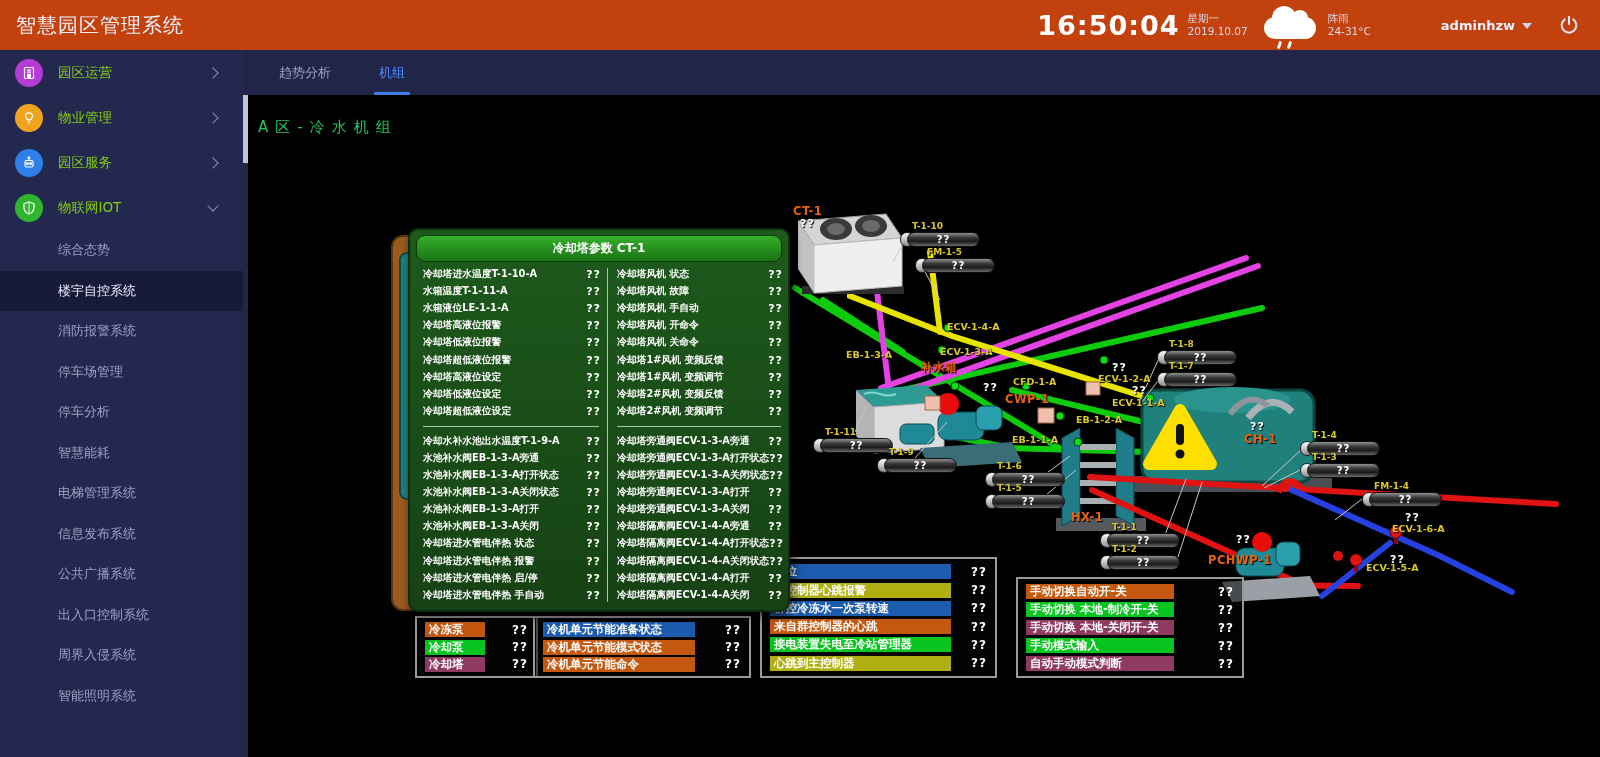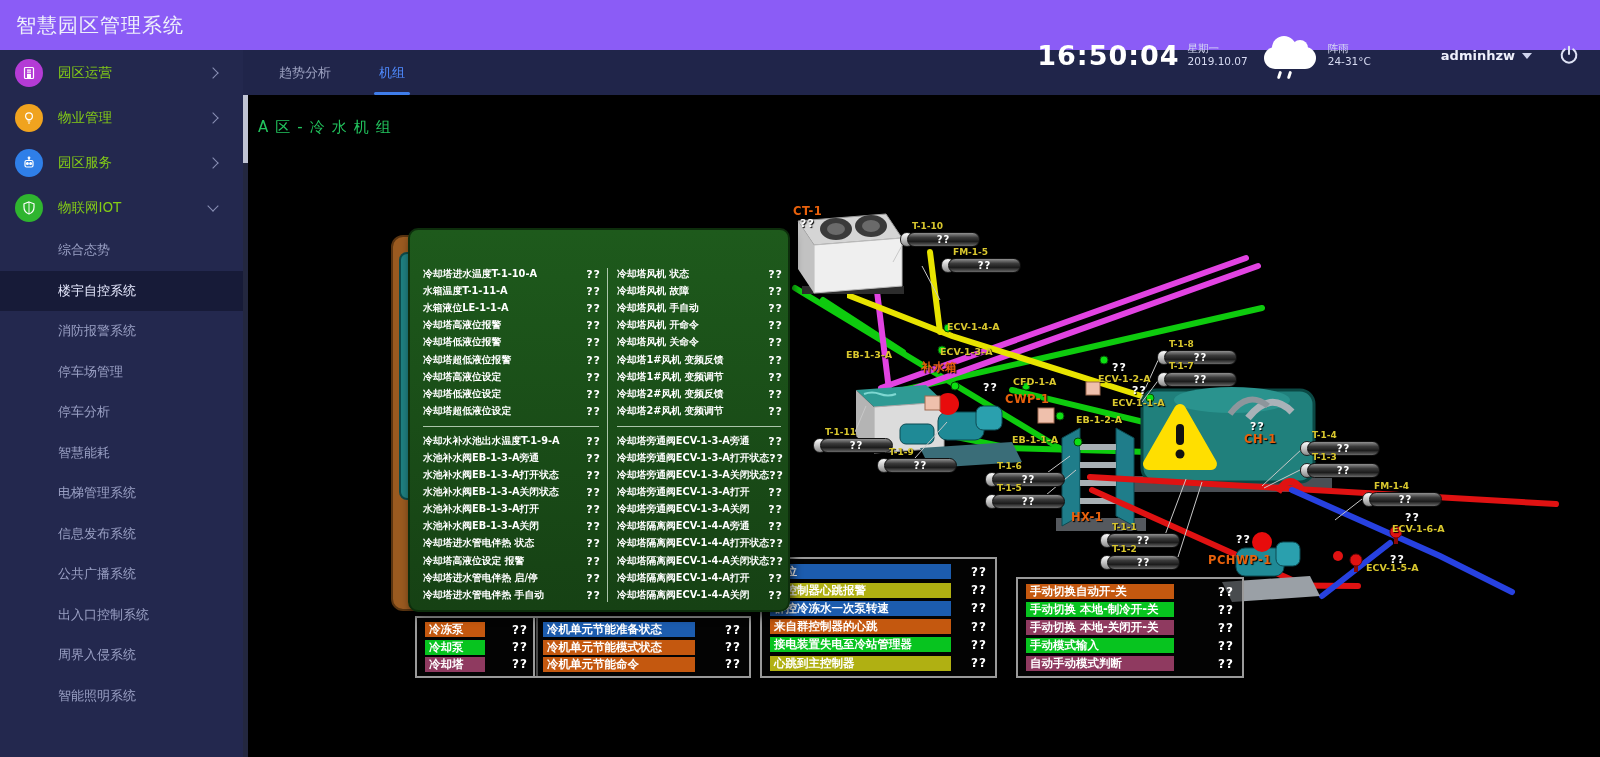--- a/index.html
+++ b/index.html
@@ -1,21 +1,21 @@
 <!DOCTYPE html>
 <html><head>
 <meta charset="utf-8">
 <style>
   html,body{margin:0;padding:0;background:#000;}
   .stage{position:relative;width:1600px;height:757px;overflow:hidden;background:#000;
          font-family:"DejaVu Sans","Liberation Sans",sans-serif;}
   
-  .topbar{position:absolute;left:0;top:0;width:1600px;height:50px;background:#8b5cf6;z-index:10;}
+  .topbar{position:absolute;left:0;top:0;width:1600px;height:50px;background:#c2410c;z-index:10;}
   .app-title{position:absolute;left:16px;top:12px;font-size:20px;color:#eef0fb;letter-spacing:1px;font-weight:500;}
-  .top-right{position:absolute;right:0;top:0;height:50px;display:flex;align-items:center;padding-right:20px;margin-top:30px;}
+  .top-right{position:absolute;right:0;top:0;height:50px;display:flex;align-items:center;padding-right:20px;}
   .clock{font-size:27px;font-weight:bold;color:#fff;letter-spacing:1px;}
   .two-line{margin-left:8px;font-size:10.5px;color:#d7dbf2;line-height:1.25;}
   .cloud-wrap{position:relative;width:58px;height:40px;margin-left:14px;}
   .cloud{position:absolute;left:2px;top:12px;width:52px;height:22px;background:#fff;border-radius:12px;}
   .cloud::before{content:'';position:absolute;width:24px;height:24px;background:#fff;border-radius:50%;top:-11px;left:8px;}
   .cloud::after{content:'';position:absolute;width:16px;height:16px;background:#fff;border-radius:50%;top:-7px;left:28px;}
   .rain{position:absolute;width:3px;height:8px;background:#fff;border-radius:2px;transform:rotate(18deg);top:36px;}
   .user{display:flex;align-items:center;margin-left:70px;font-size:13px;font-weight:bold;color:#eef0fb;cursor:pointer;}
   .caret{width:0;height:0;border-left:5px solid transparent;border-right:5px solid transparent;border-top:6px solid #cfd4ee;margin-left:7px;margin-top:2px;}
   .power{width:22px;height:22px;margin-left:26px;cursor:pointer;}
@@ -312,21 +312,21 @@
   <div class="scroll-thumb"></div>
 
   <h1 class="page-title">A区-冷水机组</h1>
 
   <div id="gauges">
       <div class="gauge" style="left: 900px; top: 232px;">
         <div class="g-tag">T-1-10</div>
         <div class="g-cap"></div>
         <div class="g-body">??</div>
       </div>
-      <div class="gauge" style="left: 941px; top: 258px;">
+      <div class="gauge" style="left: 915px; top: 258px;">
         <div class="g-tag">FM-1-5</div>
         <div class="g-cap"></div>
         <div class="g-body">??</div>
       </div>
       <div class="gauge" style="left: 1157px; top: 350px;">
         <div class="g-tag">T-1-8</div>
         <div class="g-cap"></div>
         <div class="g-body">??</div>
       </div>
       <div class="gauge" style="left: 1157px; top: 372px;">
@@ -404,20 +404,21 @@
       <div class="dlabel lab-sensor" style="left: 1392px; top: 523px;">ECV-1-6-A</div>
       <div class="dval" style="left: 1405px; top: 511px;">??</div>
       <div class="dlabel lab-sensor" style="left: 1366px; top: 562px;">ECV-1-5-A</div>
       <div class="dval" style="left: 1390px; top: 553px;">??</div>
     </div>
 
   <div class="card-orange"></div>
   <div class="card-teal"></div>
 
   <div class="gpanel">
+    <div class="gp-head">冷却塔参数 CT-1</div>
     <div class="gp-vline"></div>
     <div class="gp-col left" id="gp-left">
         <div class="gp-row">
           <span class="l">冷却塔进水温度T-1-10-A</span>
           <span class="v">??</span>
         </div>
         <div class="gp-row">
           <span class="l">水箱温度T-1-11-A</span>
           <span class="v">??</span>
         </div>
@@ -472,21 +473,21 @@
         </div>
         <div class="gp-row">
           <span class="l">水池补水阀EB-1-3-A关闭</span>
           <span class="v">??</span>
         </div>
         <div class="gp-row">
           <span class="l">冷却塔进水管电伴热 状态</span>
           <span class="v">??</span>
         </div>
         <div class="gp-row">
-          <span class="l">冷却塔高液位设定 报警</span>
+          <span class="l">冷却塔进水管电伴热 报警</span>
           <span class="v">??</span>
         </div>
         <div class="gp-row">
           <span class="l">冷却塔进水管电伴热 启/停</span>
           <span class="v">??</span>
         </div>
         <div class="gp-row">
           <span class="l">冷却塔进水管电伴热 手自动</span>
           <span class="v">??</span>
         </div>

